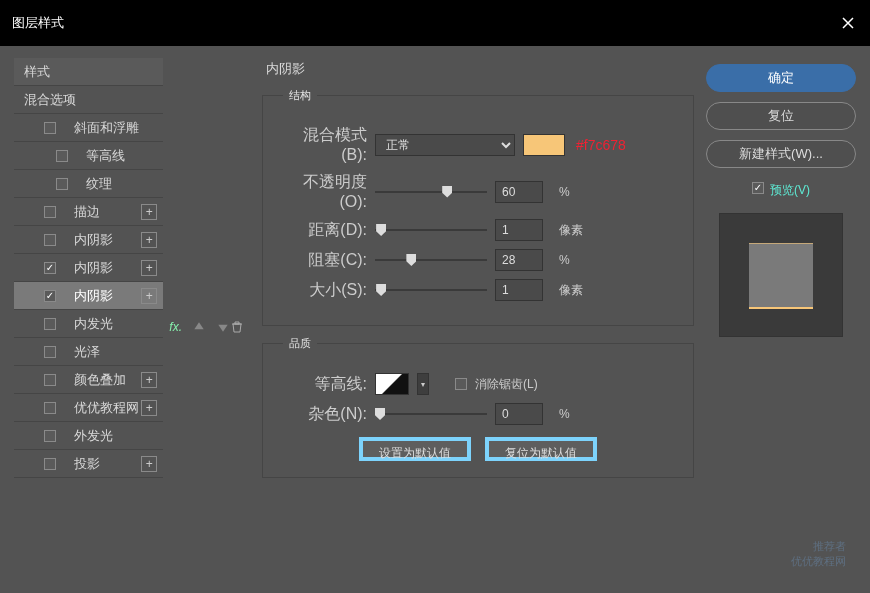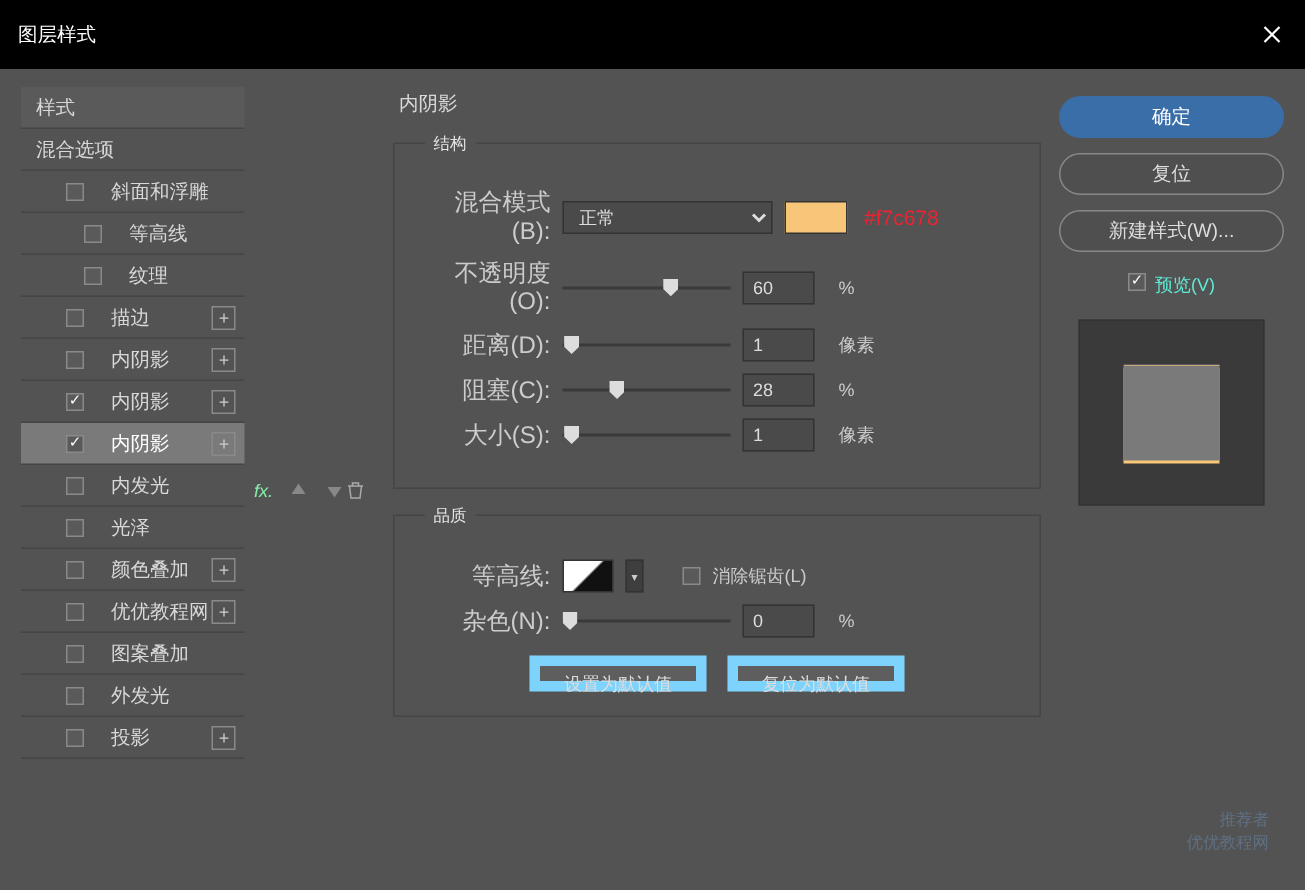--- a/index.html
+++ b/index.html
@@ -38,21 +38,21 @@
 .annot { color:#e23; font-size:14px; margin-left:3px; }
 .unit { color:#ccc; font-size:12px; margin-left:8px; width:30px; }
 .slider { position:relative; width:112px; height:16px; }
 .slider .track { position:absolute; top:7px; left:0; right:0; height:2px; background:#3a3a3a; }
 .slider .thumb { position:absolute; top:2px; width:10px; height:12px; background:#ddd; clip-path:polygon(0 0,100% 0,100% 60%,50% 100%,0 60%); }
 .anglectl { width:34px; height:34px; border:1px solid #888; border-radius:50%; position:relative; }
 .anglectl .needle { position:absolute; left:50%; top:50%; width:14px; height:1px; background:#ccc; transform-origin:0 0; transform:rotate(90deg); }
 .contour { width:34px; height:22px; background:linear-gradient(135deg,#fff 0%,#fff 48%,#111 52%,#111 100%); border:1px solid #333; }
 .drop { width:12px; height:22px; background:#3e3e3e; border:1px solid #333; display:flex; align-items:center; justify-content:center; color:#ccc; font-size:8px; }
 .btnrow { display:flex; gap:14px; justify-content:center; margin-top:12px; }
-.btn2 { background:#5e5e5e; border:7px solid #7dd3fc; color:#ddd; font-size:12px; padding:4px 16px; height:24px; cursor:pointer; }
+.btn2 { background:#5e5e5e; border:4px solid #7dd3fc; color:#ddd; font-size:12px; padding:4px 16px; height:24px; cursor:pointer; }
 
 .right { width:150px; display:flex; flex-direction:column; gap:10px; padding-top:6px; }
 .pill { height:28px; border:1px solid #888; border-radius:14px; background:#4f4f4f; color:#ddd; font-size:13px; display:flex; align-items:center; justify-content:center; cursor:pointer; }
 .pill.primary { background:#3a6ea8; border-color:#3a6ea8; color:#fff; }
 .prevck { display:flex; align-items:flex-start; gap:6px; color:#5eead4; font-size:12px; justify-content:center; margin-top:4px; }
 .preview { width:124px; height:124px; border:1px solid #333; background:#3a3a3a; margin:4px auto 0; display:flex; align-items:center; justify-content:center; }
 .preview .inner { width:64px; height:64px; background:#7a7a7a; box-shadow:inset 0 1px 0 rgba(247,198,120,0.6), 0 2px 0 #f7c678; }
 .watermark { position:absolute; right:24px; bottom:24px; color:#698bb0; opacity:0.5; font-size:11px; text-align:right; }
 </style>
 </head>
@@ -141,26 +141,20 @@
               <span>颜色叠加</span>
             </span>
             <span class="plus">+</span>
           </div>
           <div class="side-item">
             <span class="lbl indent">
               <span class="cb"></span>
               <span>优优教程网</span>
             </span>
             <span class="plus">+</span>
-          </div>
-          <div class="side-item">
-            <span class="lbl indent">
-              <span class="cb"></span>
-              <span>图案叠加</span>
-            </span>
           </div>
           <div class="side-item">
             <span class="lbl indent">
               <span class="cb"></span>
               <span>外发光</span>
             </span>
           </div>
           <div class="side-item">
             <span class="lbl indent">
               <span class="cb"></span>

